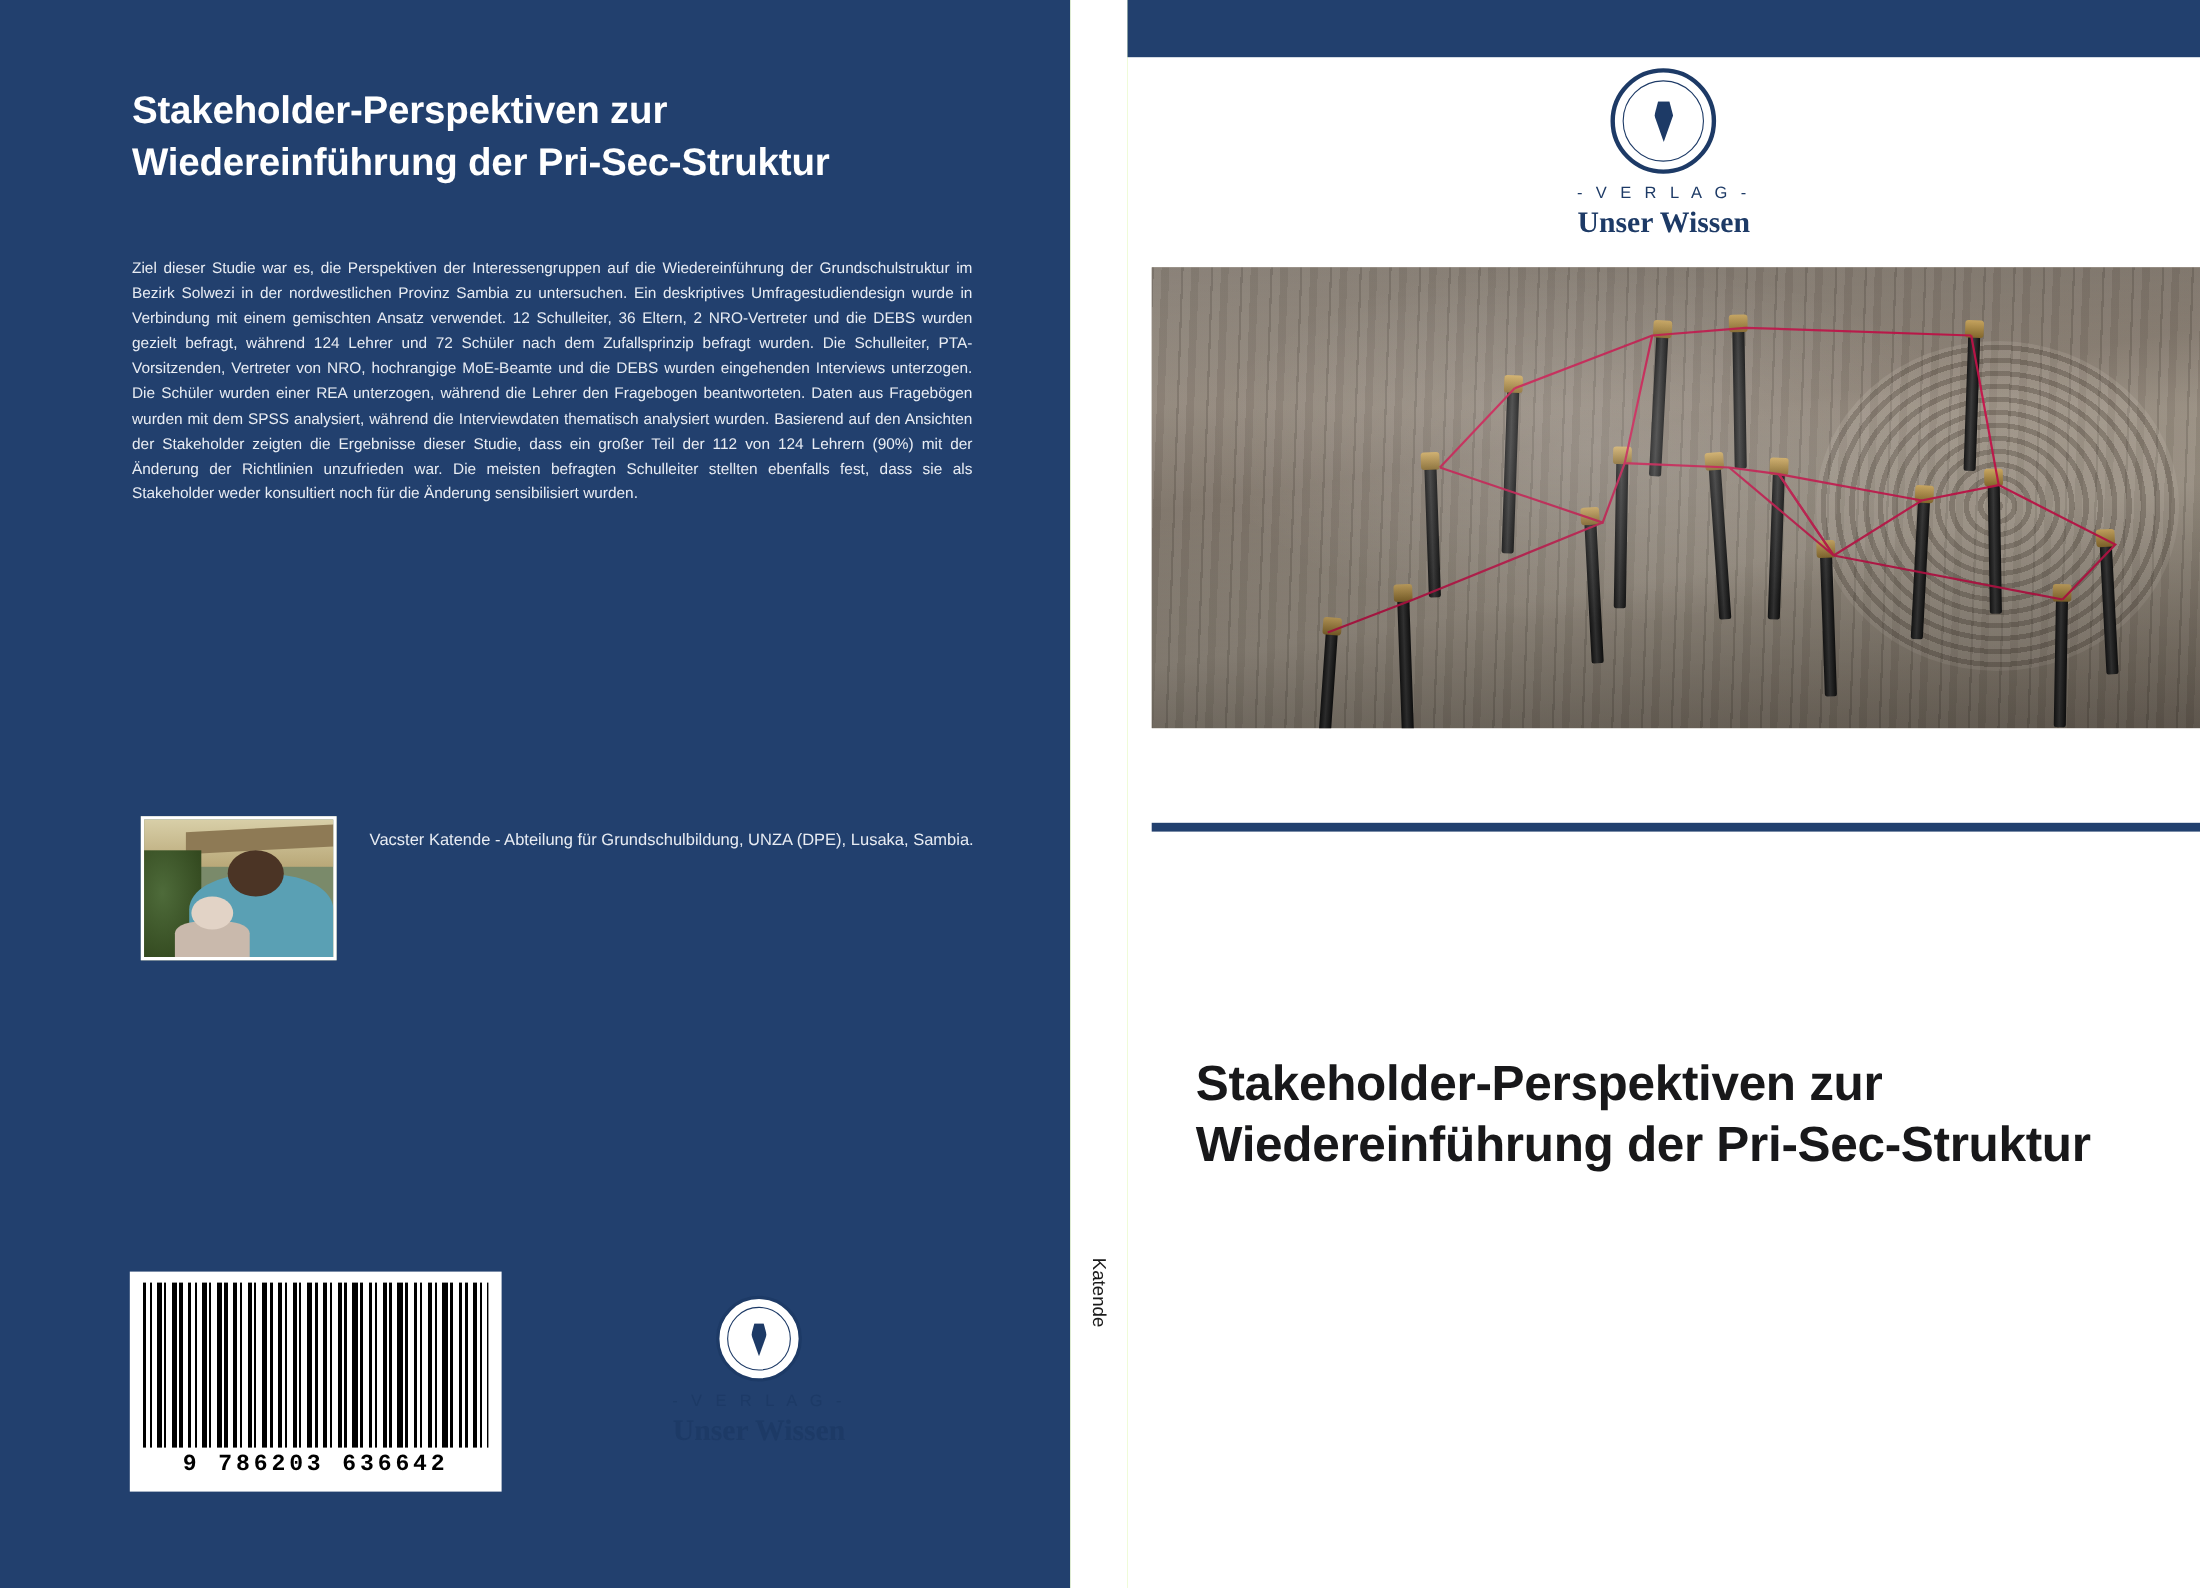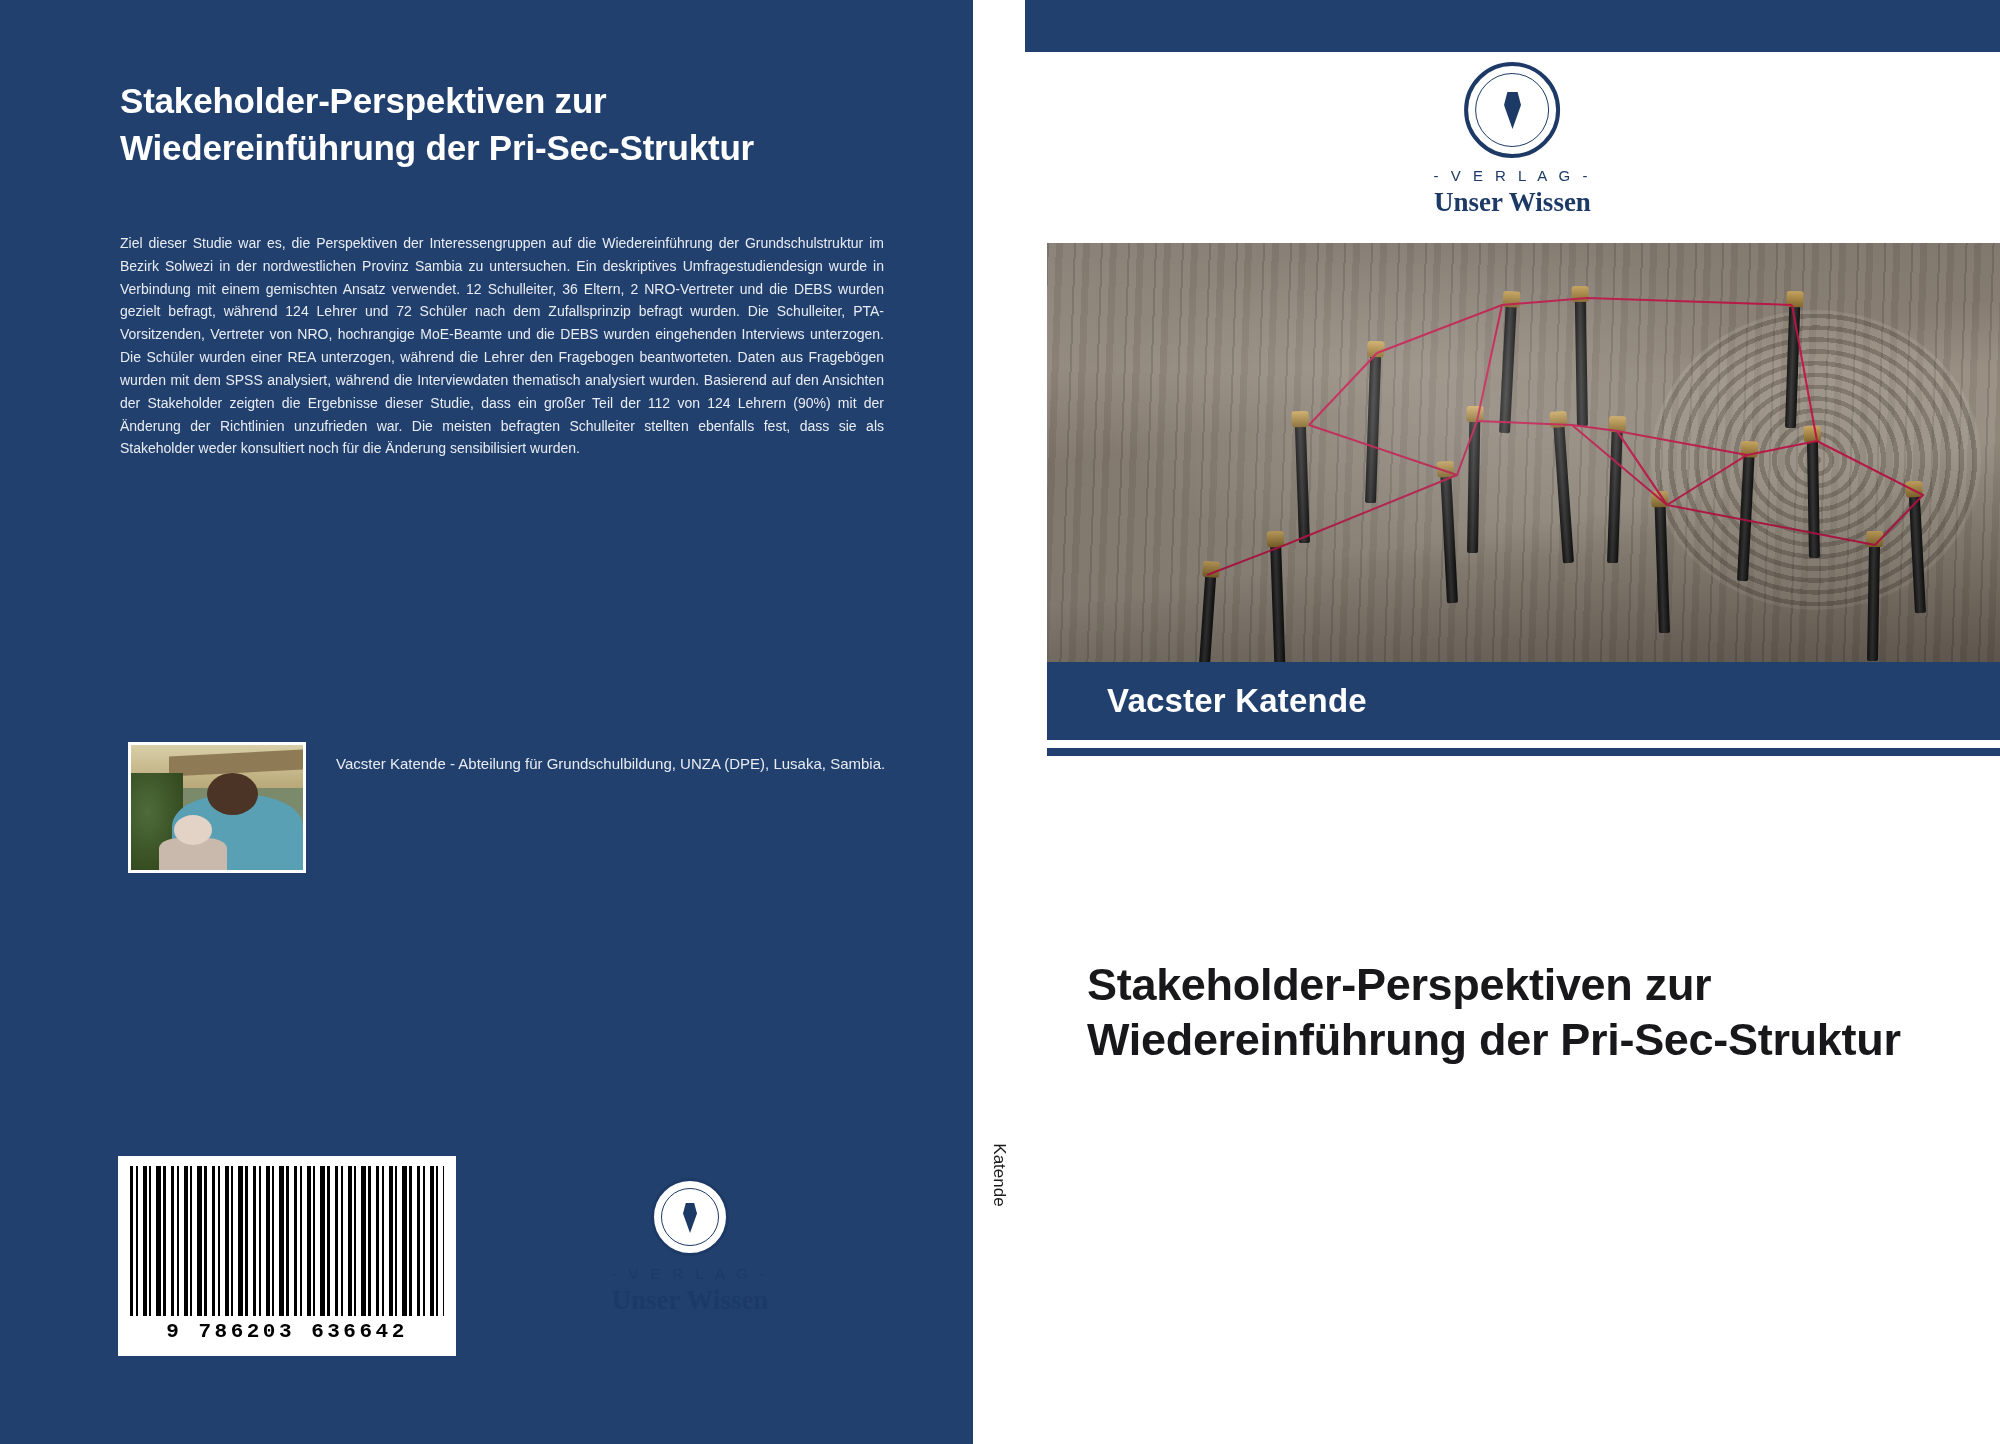--- a/index.html
+++ b/index.html
@@ -479,22 +479,19 @@
           <path d="M262,182 L330,110"></path>
           <path d="M410,232 L238,302 L160,332"></path>
           <path d="M570,188 L700,212"></path>
           <path d="M525,182 L620,262 L570,188"></path>
           <path d="M745,62 L770,198"></path>
         </g>
       </svg>
       <div class="photo-shadow"></div>
     </div>
 
-    <div class="author-band">
-      <div class="author-band-name">Vacster Katende</div>
-    </div>
     <div class="band-rule"></div>
 
     <div class="front-title">Stakeholder-Perspektiven zur Wiedereinführung der Pri-Sec-Struktur</div>
 
   </div>
 
 </div>
 
 </body></html>

